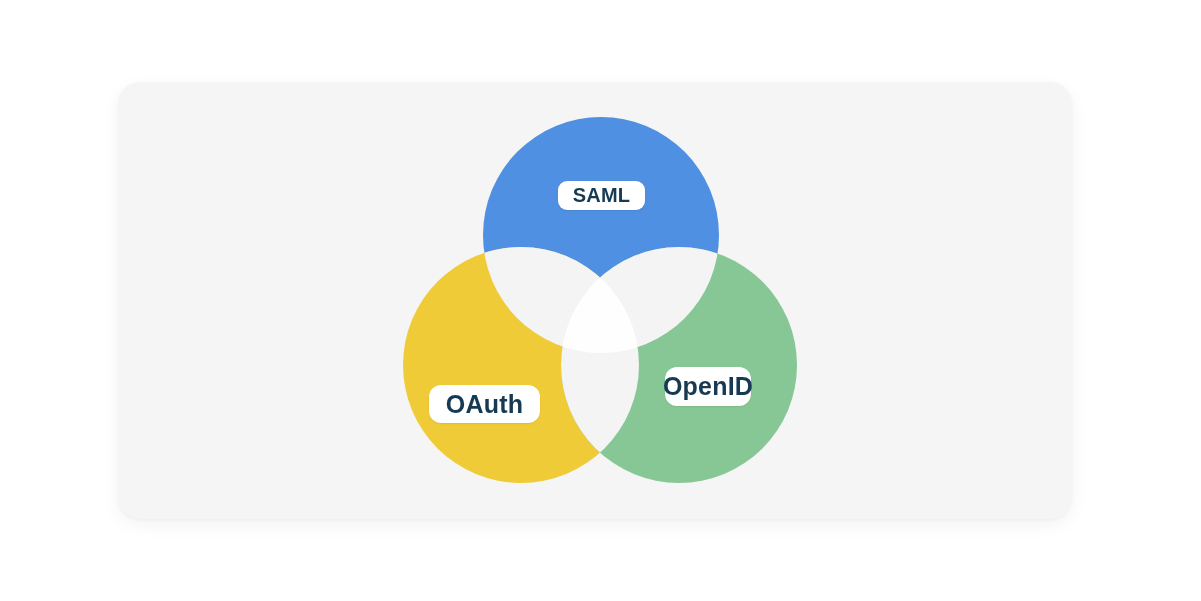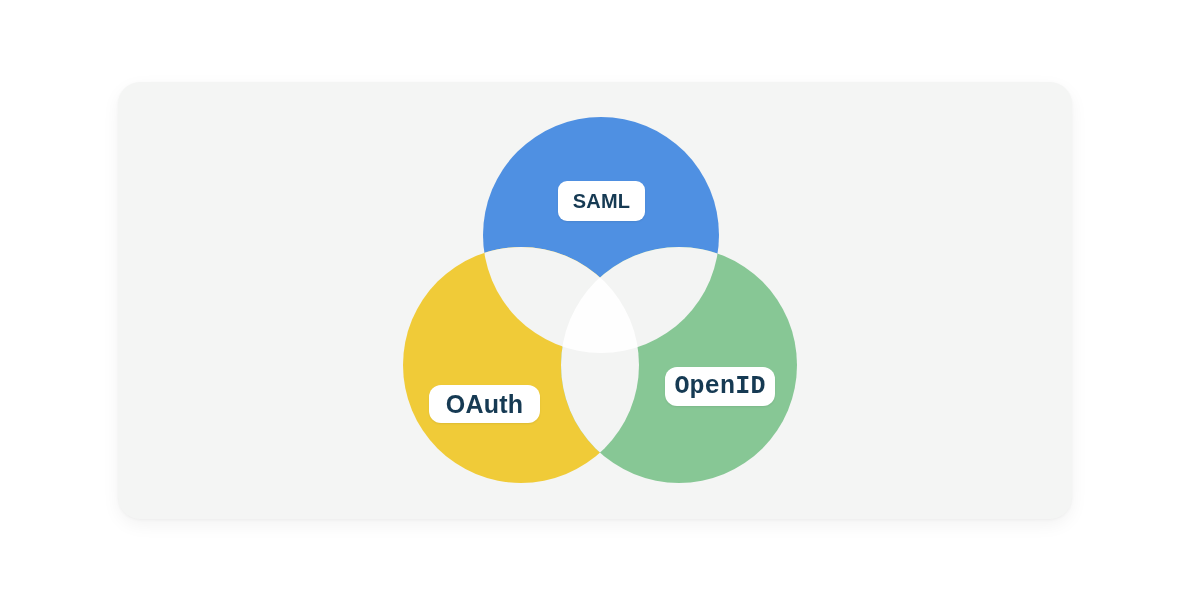--- a/index.html
+++ b/index.html
@@ -42,38 +42,37 @@
     font-weight: 700;
     border-radius: 12px;
     box-shadow: 0 1px 2px rgba(0,0,0,0.08);
     white-space: nowrap;
     letter-spacing: 0.2px;
   }
   .pill-saml {
     left: 558px;
     top: 181px;
     width: 87px;
-    height: 40px;
+    height: 29px;
     font-size: 20px;
     border-radius: 9px;
   }
   .pill-oauth {
     left: 429px;
     top: 385px;
     width: 111px;
     height: 38px;
     font-size: 25px;
   }
   .pill-openid {
     left: 665px;
     top: 367px;
-    width: 110px;
+    width: 86px;
     height: 39px;
     font-size: 25px;
-    font-family: Liberation Mono, monospace;
   }
 </style>
 </head>
 <body>
 
 <div class="stage">
   <div class="card"></div>
 
   <svg class="venn-svg" viewBox="0 0 1201 601">
     <defs>

